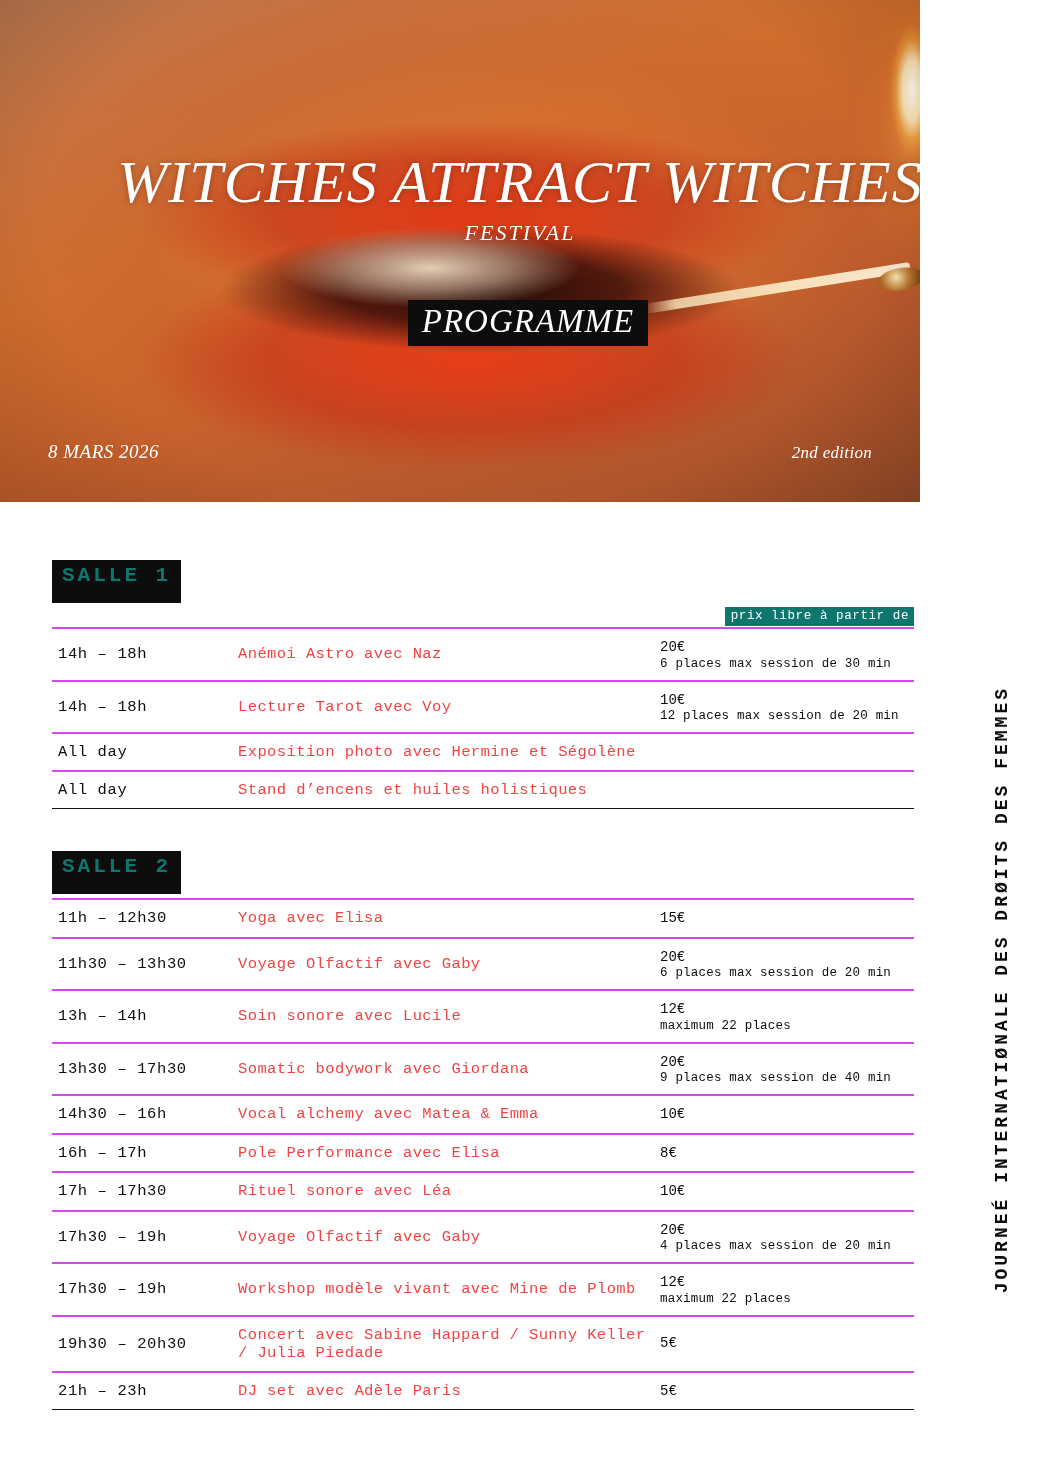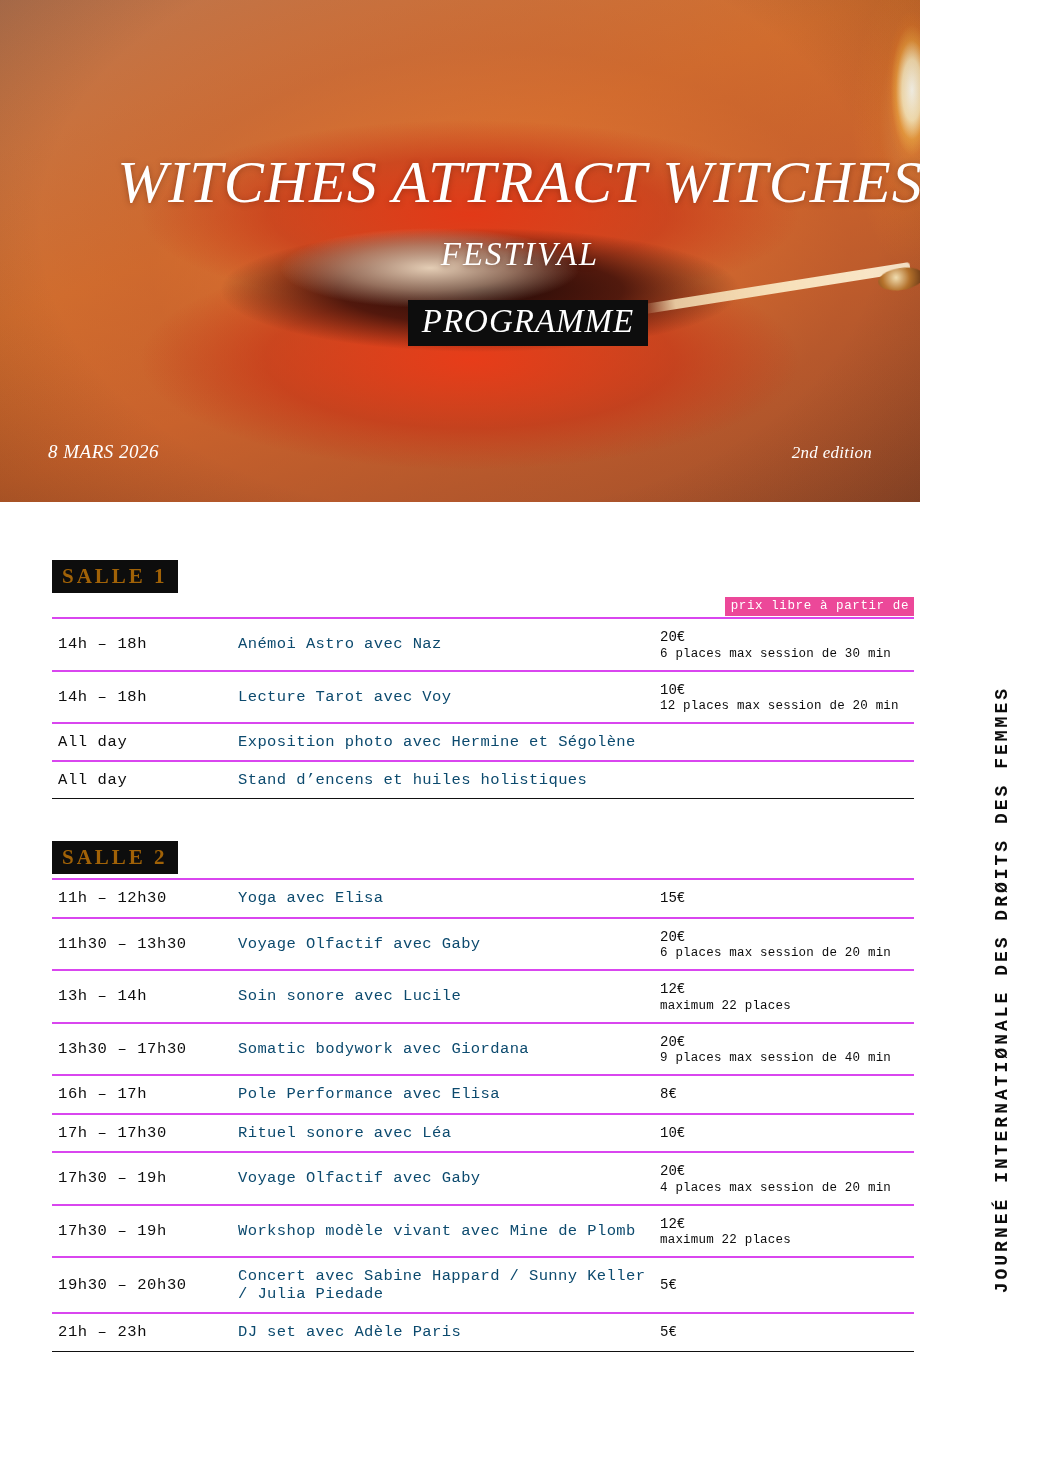--- a/index.html
+++ b/index.html
@@ -81,26 +81,26 @@
     width: 1040px;
     text-align: center;
     font-family: "Liberation Serif", serif;
     font-size: 60px;
     letter-spacing: 1px;
     color: #ffffff;
     text-shadow: 0 1px 6px rgba(60,18,6,0.35);
   }
   .hero-sub {
     position: absolute;
-    top: 236px;
+    top: 220px;
     left: 0;
     width: 1040px;
     text-align: center;
     font-family: "Liberation Serif", serif;
-    font-size: 33px;
+    font-size: 22px;
     letter-spacing: 2px;
     color: #ffffff;
     text-shadow: 0 1px 5px rgba(60,18,6,0.35);
   }
   .hero-badge-wrap {
     position: absolute;
     top: 300px;
     left: 8px;
     width: 1040px;
     text-align: center;
@@ -137,39 +137,39 @@
   .program {
     position: absolute;
     left: 52px;
     top: 560px;
     width: 862px;
     font-family: "Liberation Mono", monospace;
   }
   .section-head {
     display: inline-block;
     background: #0d0d0d;
-    color: #a16207;
-    font-family: Liberation Serif, serif;
+    color: #0f766e;
+    font-family: Liberation Mono, monospace;
     font-weight: bold;
     font-size: 21px;
     letter-spacing: 3px;
-    padding: 4px 10px 4px 10px;
+    padding: 4px 10px 16px 10px;
     margin-bottom: 4px;
   }
   .section-2 { margin-top: 42px; }
 
   .price-note-row {
     position: relative;
     height: 20px;
   }
   .price-note {
     position: absolute;
     right: 0;
     top: 0;
-    background: #ec4899;
+    background: #0f766e;
     color: #ffffff;
     font-family: "Liberation Mono", monospace;
     font-size: 12.5px;
     letter-spacing: 0.6px;
     padding: 2px 5px 3px 6px;
     white-space: nowrap;
   }
 
   table.sched {
     width: 100%;
@@ -192,21 +192,21 @@
     font-family: "Liberation Mono", monospace;
     font-size: 15.5px;
     letter-spacing: 0.6px;
     color: #0d0d0d;
     white-space: nowrap;
   }
   .t-title {
     font-family: "Liberation Mono", monospace;
     font-size: 15.5px;
     letter-spacing: 0.4px;
-    color: #0c4a6e;
+    color: #ef4444;
   }
   .t-price {
     font-family: "Liberation Mono", monospace;
     font-size: 14px;
     color: #0d0d0d;
     line-height: 1.25;
   }
   .t-cap {
     display: block;
     font-family: "Liberation Mono", monospace;
@@ -330,20 +330,28 @@
         </tr>
         <tr>
           <td class="col-time"><span class="t-time">13h30 – 17h30</span></td>
           <td class="col-title"><span class="t-title">Somatic bodywork avec Giordana</span></td>
           <td class="col-price">
             <span class="t-price">20€</span>
             <span class="t-cap">9 places max session de 40 min</span>
           </td>
         </tr>
         <tr>
+          <td class="col-time"><span class="t-time">14h30 – 16h</span></td>
+          <td class="col-title"><span class="t-title">Vocal alchemy avec Matea &amp; Emma</span></td>
+          <td class="col-price">
+            <span class="t-price">10€</span>
+            <span class="t-cap"></span>
+          </td>
+        </tr>
+        <tr>
           <td class="col-time"><span class="t-time">16h – 17h</span></td>
           <td class="col-title"><span class="t-title">Pole Performance avec Elisa</span></td>
           <td class="col-price">
             <span class="t-price">8€</span>
             <span class="t-cap"></span>
           </td>
         </tr>
         <tr>
           <td class="col-time"><span class="t-time">17h – 17h30</span></td>
           <td class="col-title"><span class="t-title">Rituel sonore avec Léa</span></td>

